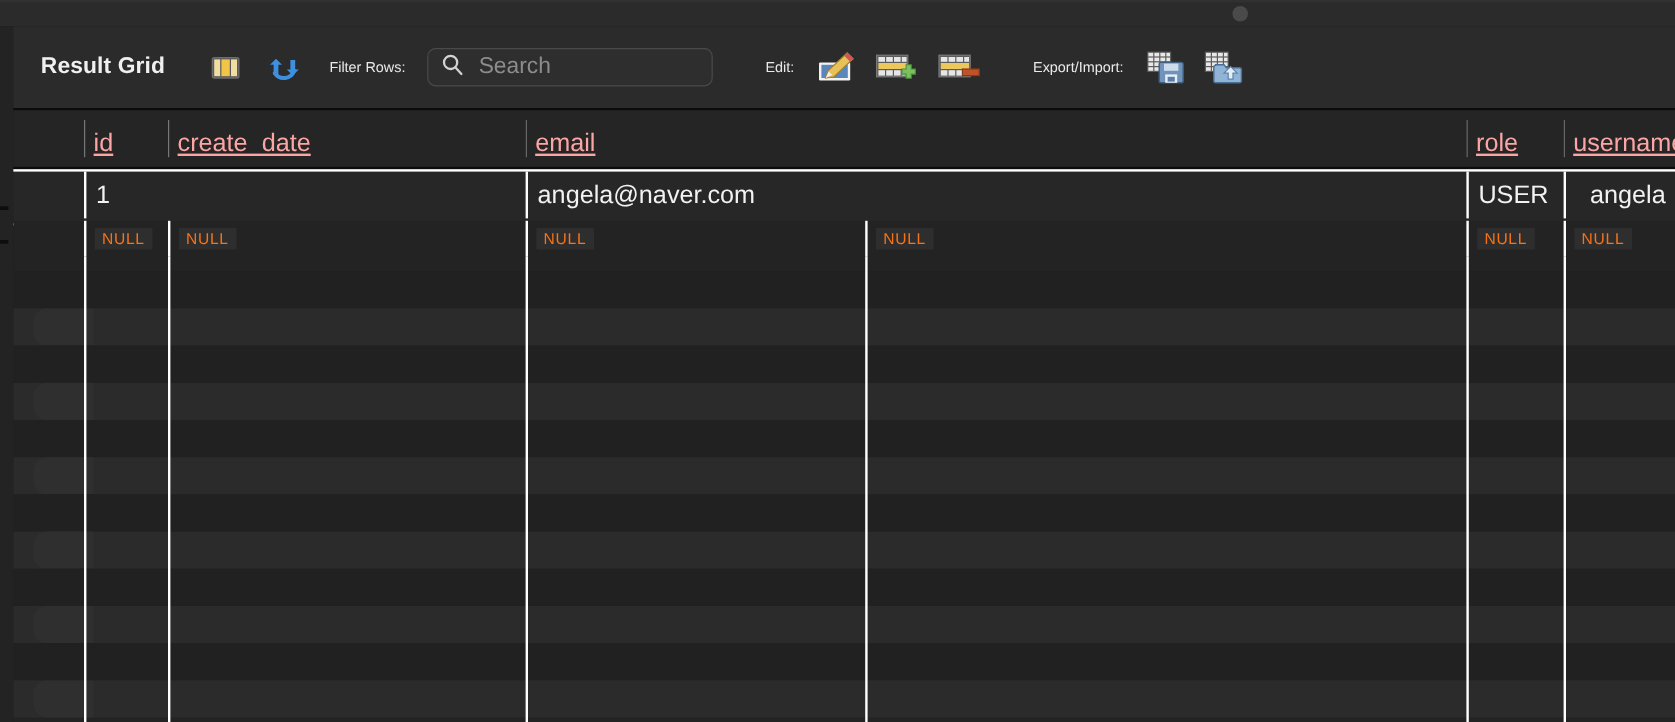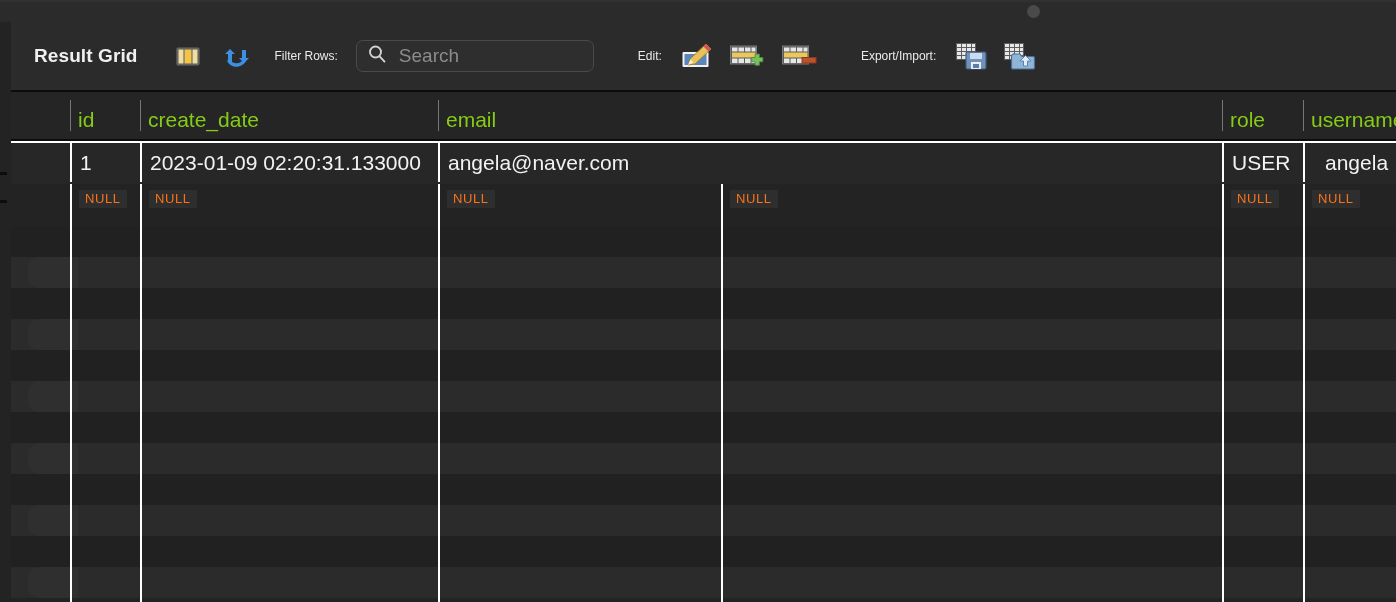--- a/index.html
+++ b/index.html
@@ -153,24 +153,25 @@
     border-bottom: 2px solid #0c0c0c;
   }
   .hcell {
     position: absolute;
     top: 0;
     height: 55px;
     display: flex;
     align-items: center;
     box-sizing: border-box;
     padding-left: 8px;
-    color: #84cc16;
+    color: #fca5a5;
     font-size: 21px;
     white-space: nowrap;
     overflow: hidden;
+    text-decoration: underline;
   }
   .hcell .hsep {
     position: absolute;
     left: 0;
     top: 8px;
     width: 1px;
     height: 31px;
     background: #777;
   }
 
@@ -507,23 +508,20 @@
       </div>
     </div>
 
     <div class="sel-pill" style="top:88px; height:34px;"></div>
     <div class="sel-block" style="top:51px; height:50px;"></div>
 
     <div class="data-row" style="top:49px;">
       <div class="dcell" style="left:59px;  width:70px;">
         <span>1</span>
       </div>
-      <div class="dcell" style="left:129px; width:298px;">
-        <span>2023-01-09 02:20:31.133000</span>
-      </div>
       <div class="dcell" style="left:427px; width:326px;">
         <span>angela@naver.com</span>
       </div>
       <div class="dcell" style="left:1211px;width:81px;">
         <span>USER</span>
       </div>
       <div class="dcell" style="left:1292px;width:93px;padding-left:20px;">
         <span>angela</span>
       </div>
     </div>

